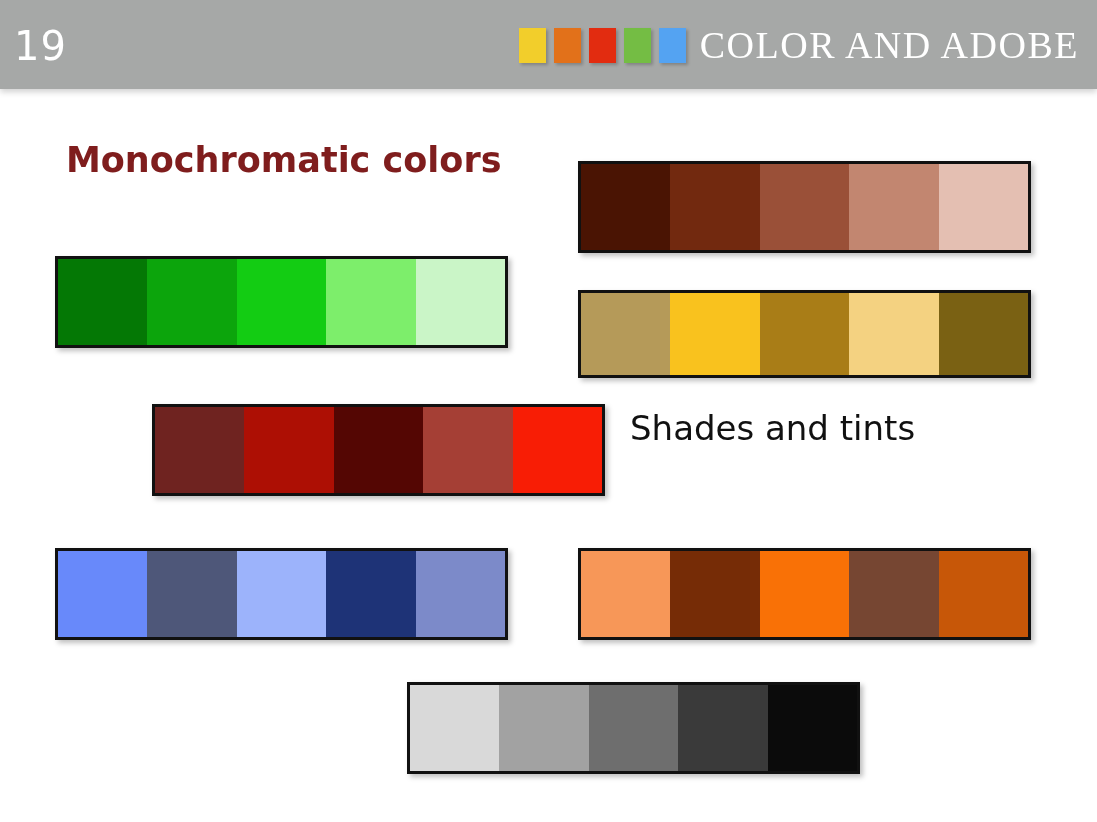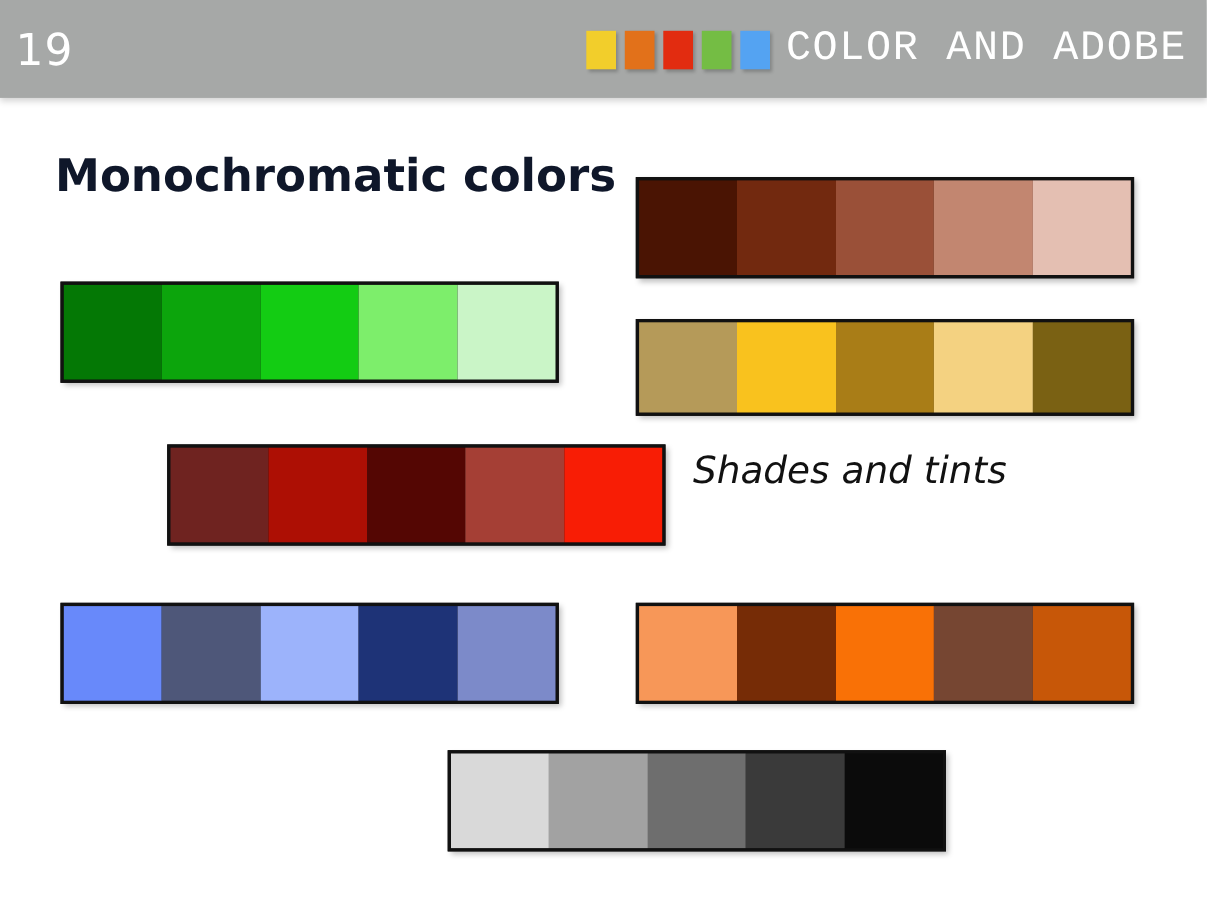--- a/index.html
+++ b/index.html
@@ -50,53 +50,53 @@
     align-items: center;
     gap: 8px;
     margin-right: 14px;
   }
   .header-swatch {
     width: 27px;
     height: 35px;
     box-shadow: 2px 2px 3px rgba(0,0,0,0.22);
   }
   #header-title {
-    font-family: Liberation Mono, monospace;
+    font-family: Liberation Serif, serif;
     font-size: 38px;
     line-height: 40px;
     font-weight: 400;
     color: #ffffff;
     letter-spacing: 1.5px;
     white-space: nowrap;
   }
 
   
   #slide-title {
     position: absolute;
-    left: 50px;
+    left: 66px;
     top: 139px;
     font-family: "DejaVu Sans", sans-serif;
-    font-size: 41px;
+    font-size: 35px;
     line-height: 42px;
     font-weight: bold;
-    color: #0f172a;
+    color: #7f1d1d;
     white-space: nowrap;
   }
   #body-text {
     position: absolute;
     left: 630px;
     top: 406px;
     width: 430px;
     font-family: "DejaVu Sans", sans-serif;
     font-size: 34px;
     line-height: 44px;
     font-weight: 400;
     color: #111111;
   }
-  #body-text .line { display: block; white-space: nowrap; font-style: italic; }
+  #body-text .line { display: block; white-space: nowrap; }
 
   
   .palette {
     position: absolute;
     display: flex;
     border: 3px solid #111111;
     box-sizing: border-box;
     box-shadow: 3px 3px 5px rgba(0,0,0,0.25);
     background: #111111;
   }

